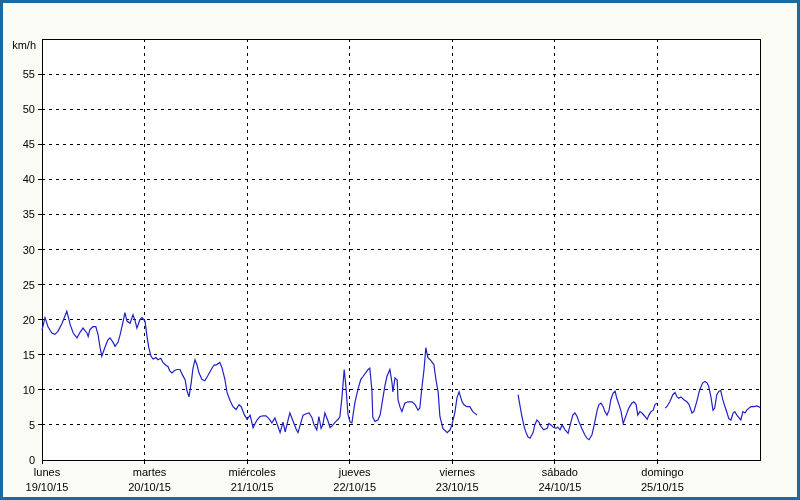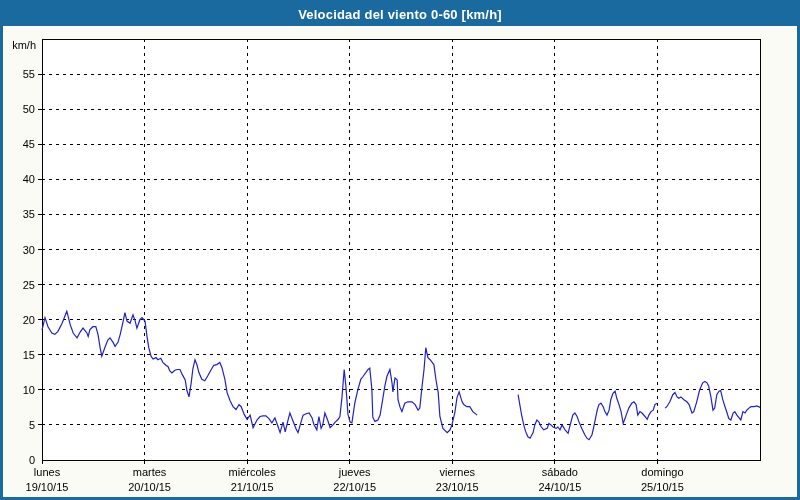--- a/index.html
+++ b/index.html
@@ -10,23 +10,20 @@
             font-family:"Liberation Sans",sans-serif;letter-spacing:.2px;}
   .chart-layer{position:absolute;left:-3px;top:-3px;width:800px;height:500px;pointer-events:none;}
   .lbl{font-family:"Liberation Sans",sans-serif;font-size:11px;fill:#000;}
   .grid{stroke:#000;stroke-width:1;stroke-dasharray:3 4;shape-rendering:crispEdges;}
   .solid{stroke:#000;stroke-width:1;shape-rendering:crispEdges;}
 </style>
 </head>
 <body>
 
 <div class="frame">
-  <div class="titlebar">
-    <span>Velocidad del viento 0-60 [km/h]</span>
-  </div>
   <svg id="chart-svg" class="chart-layer" viewBox="0 0 800 500" width="800" height="500">
       <rect x="42" y="39" width="718" height="421" fill="#ffffff"></rect>
       <line x1="42" y1="424.9166666666667" x2="760" y2="424.9166666666667" class="grid"></line>
       <line x1="42" y1="389.83333333333337" x2="760" y2="389.83333333333337" class="grid"></line>
       <line x1="42" y1="354.75" x2="760" y2="354.75" class="grid"></line>
       <line x1="42" y1="319.6666666666667" x2="760" y2="319.6666666666667" class="grid"></line>
       <line x1="42" y1="284.5833333333333" x2="760" y2="284.5833333333333" class="grid"></line>
       <line x1="42" y1="249.5" x2="760" y2="249.5" class="grid"></line>
       <line x1="42" y1="214.41666666666666" x2="760" y2="214.41666666666666" class="grid"></line>
       <line x1="42" y1="179.33333333333337" x2="760" y2="179.33333333333337" class="grid"></line>

